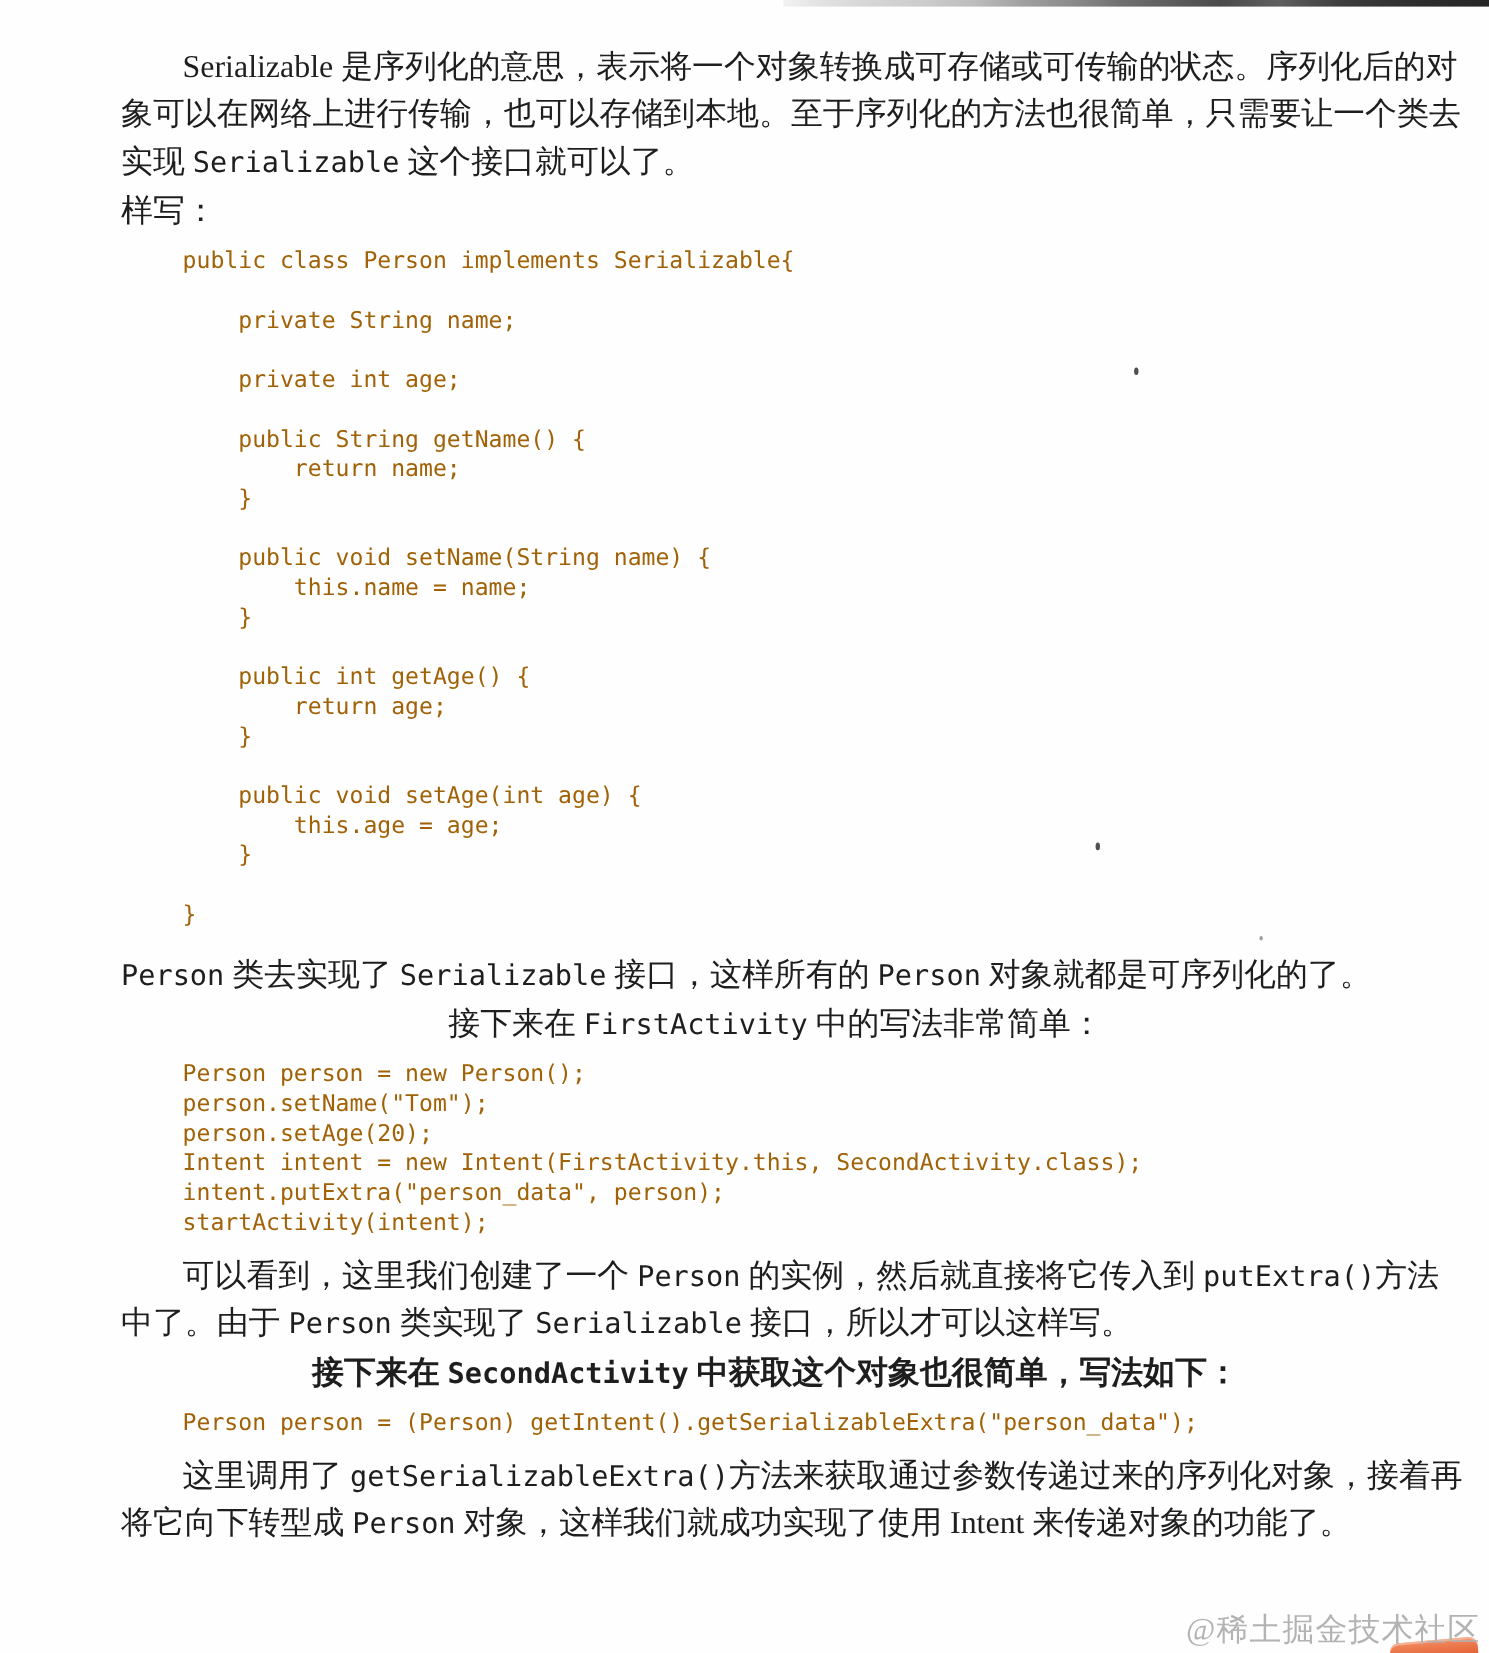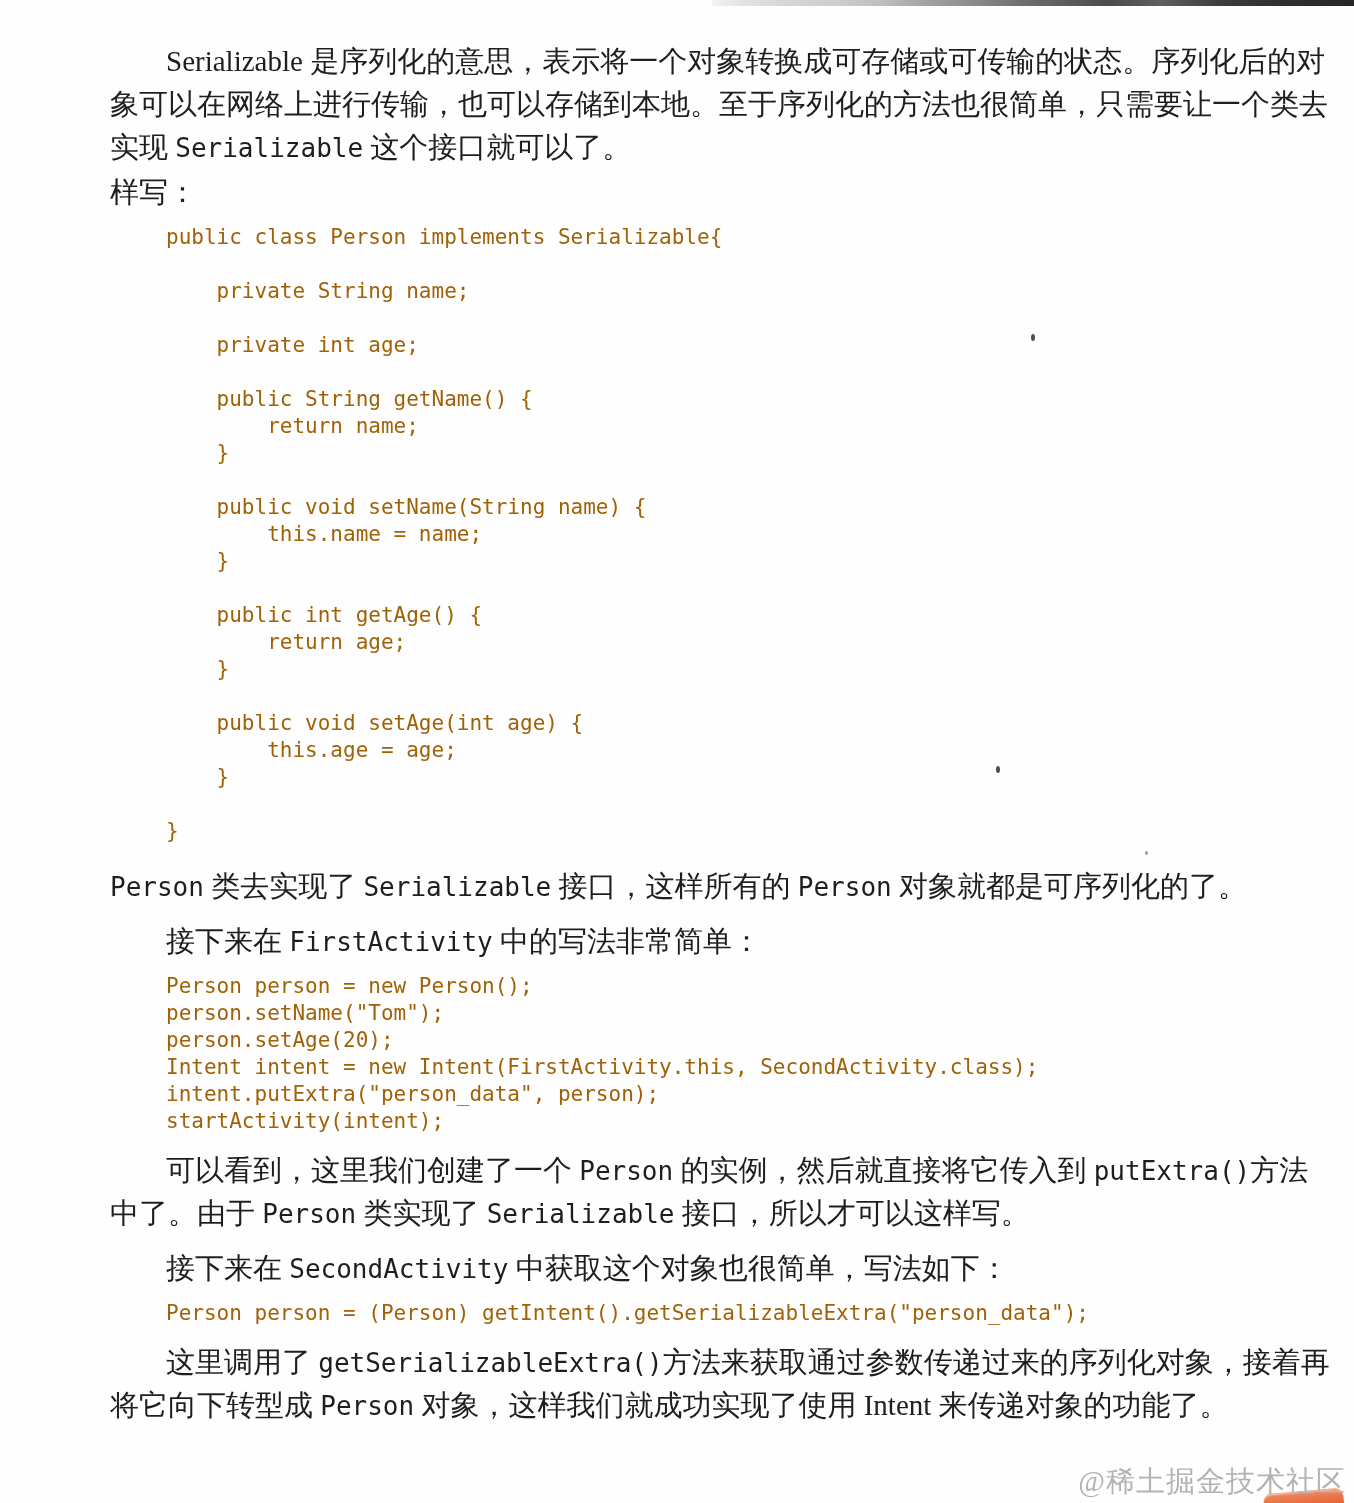--- a/index.html
+++ b/index.html
@@ -41,42 +41,42 @@
     margin: 2px 0 0 0;
     font-family: "Liberation Serif", "DejaVu Serif", serif;
     font-size: 29px;
   }
   .para .line {
     display: block;
     height: 43px;
     line-height: 43px;
     white-space: pre;
   }
-  .para .line.first { text-indent: 56px; }
+  .para .line.first { text-indent: 56px; text-align: center; }
   .seg-cn   { font-family: "Liberation Serif", "DejaVu Serif", serif; }
   .seg-serif{ font-family: "Liberation Serif", "DejaVu Serif", serif; }
   .seg-code {
     font-family: "DejaVu Sans Mono", "Liberation Mono", monospace;
     font-size: 26px;
   }
   pre.code {
     margin: 10px 0 0 56px;
     padding: 0;
     font-family: "DejaVu Sans Mono", "Liberation Mono", monospace;
     font-size: 21px;
     line-height: 27px;
     color: #a16207;
     white-space: pre;
   }
   
   .b2 { margin-top: 2px; }
   .b3 { margin-top: 20px; }
-  .b4 { margin-top: 12px; }
+  .b4 { margin-top: 2px; }
   .b6 { margin-top: 14px; }
-  .b7 { margin-top: 12px; }
+  .b7 { margin-top: 2px; font-weight: bold; }
   .b9 { margin-top: 14px; }
   
   .speck {
     position: absolute;
     background: #4f4f4f;
     border-radius: 50%;
   }
   .sp1 { left: 1031px; top: 334px; width: 4px; height: 7px; }
   .sp2 { left:  996px; top: 766px; width: 4px; height: 7px; }
   .sp3 { left: 1145px; top: 851px; width: 3px; height: 4px; opacity: .55; }

